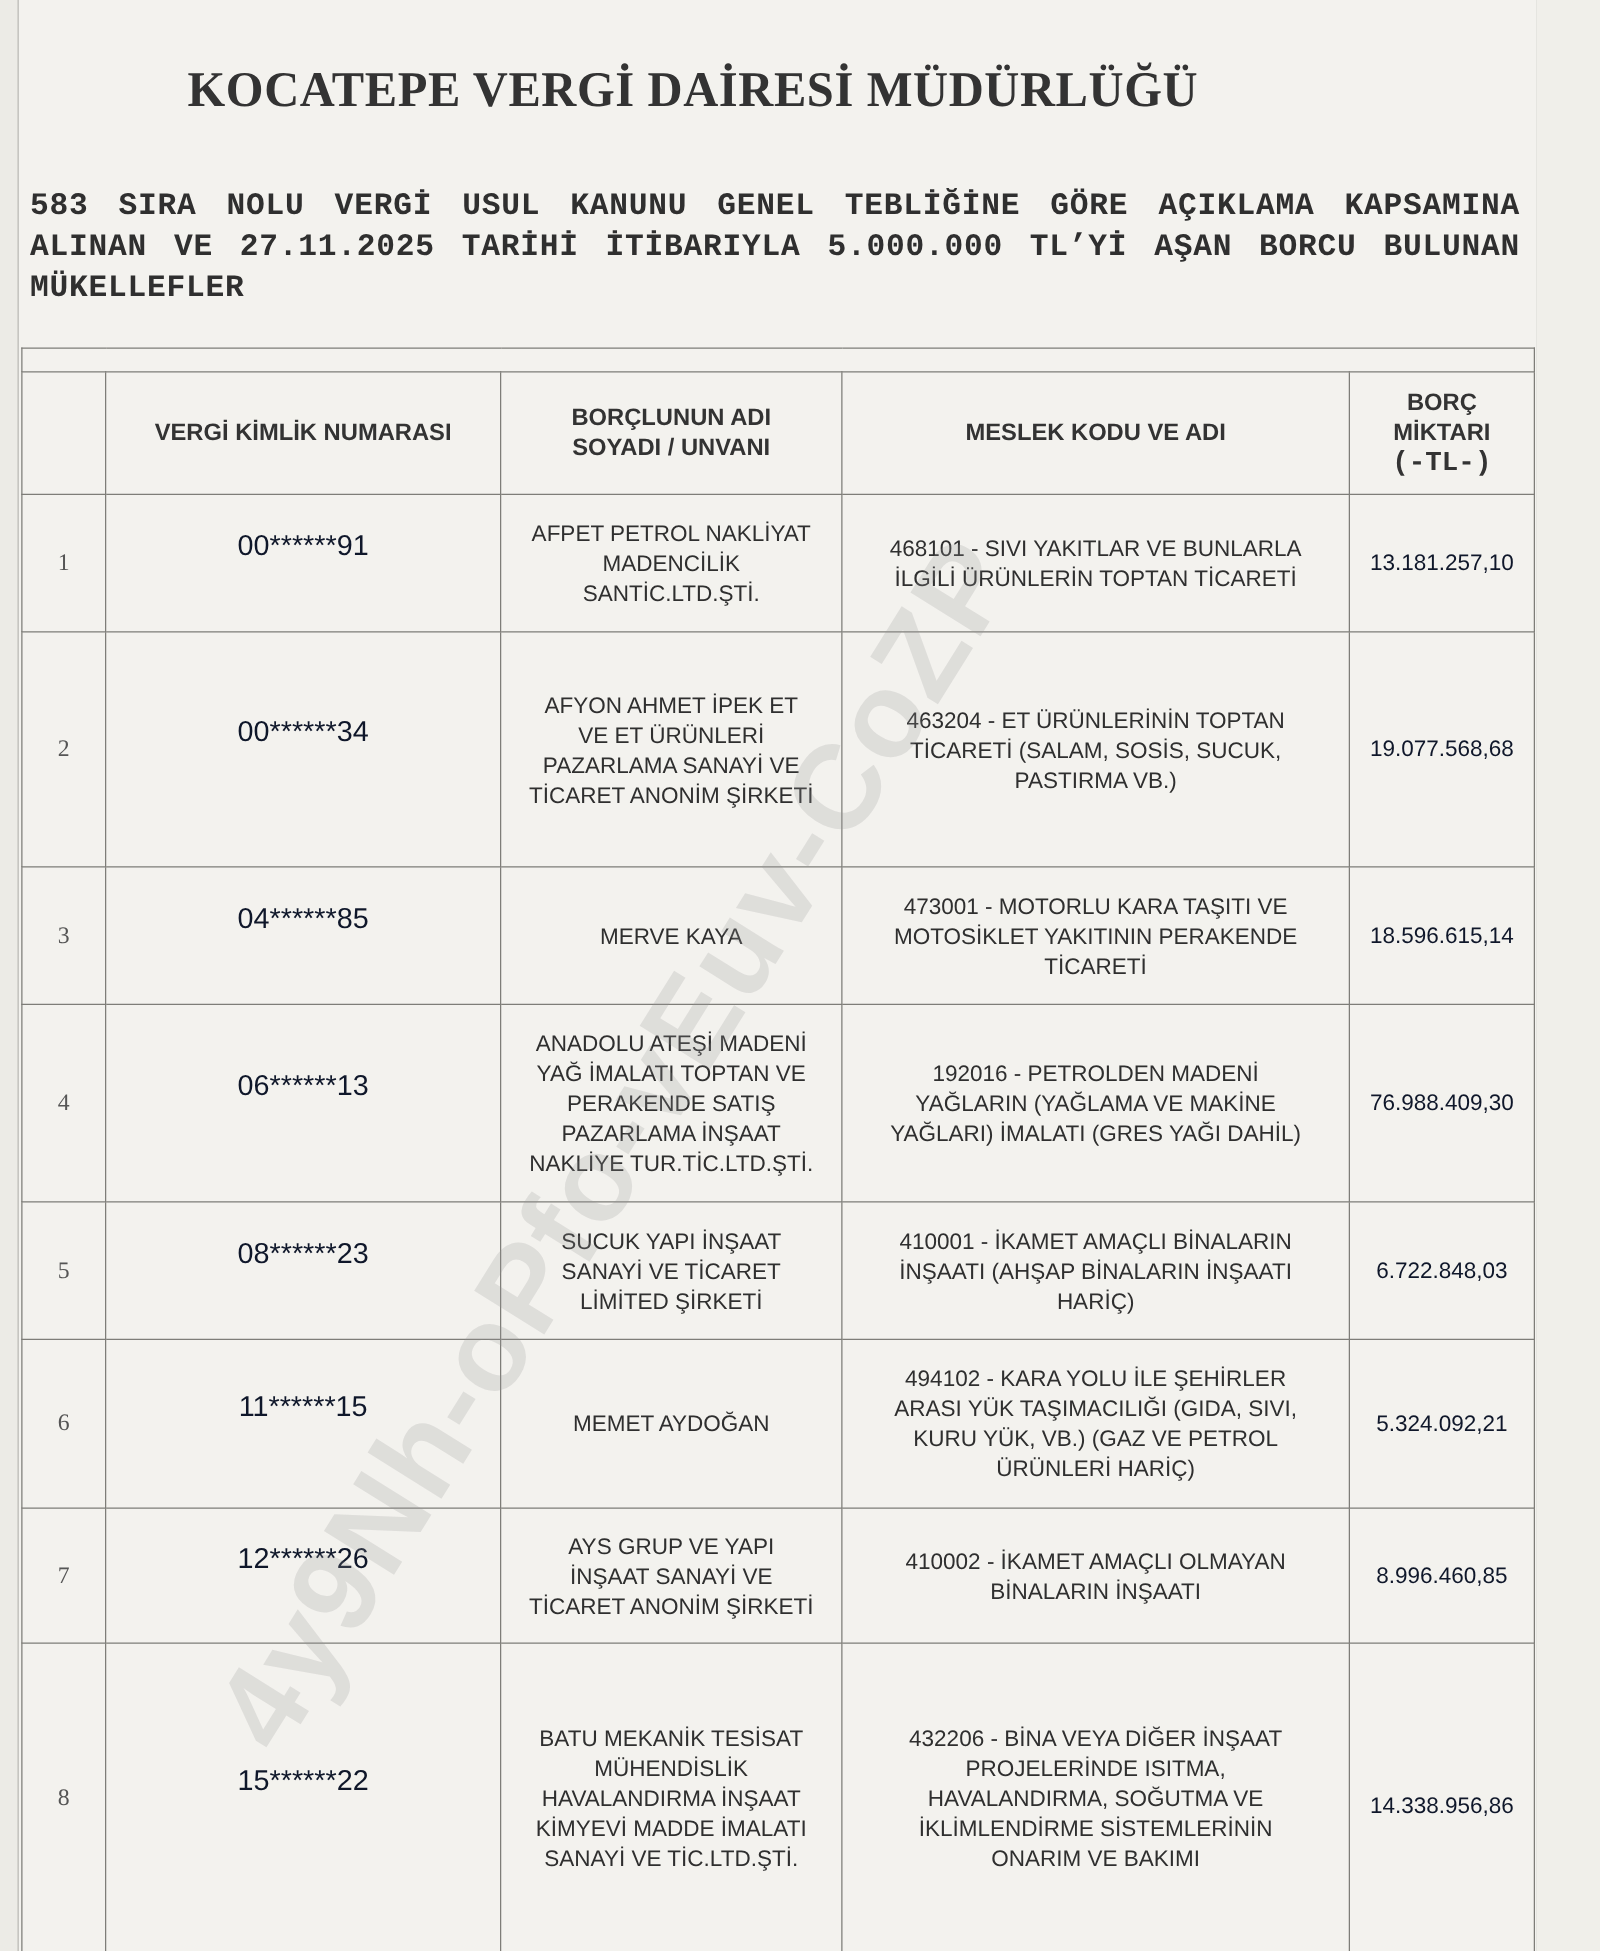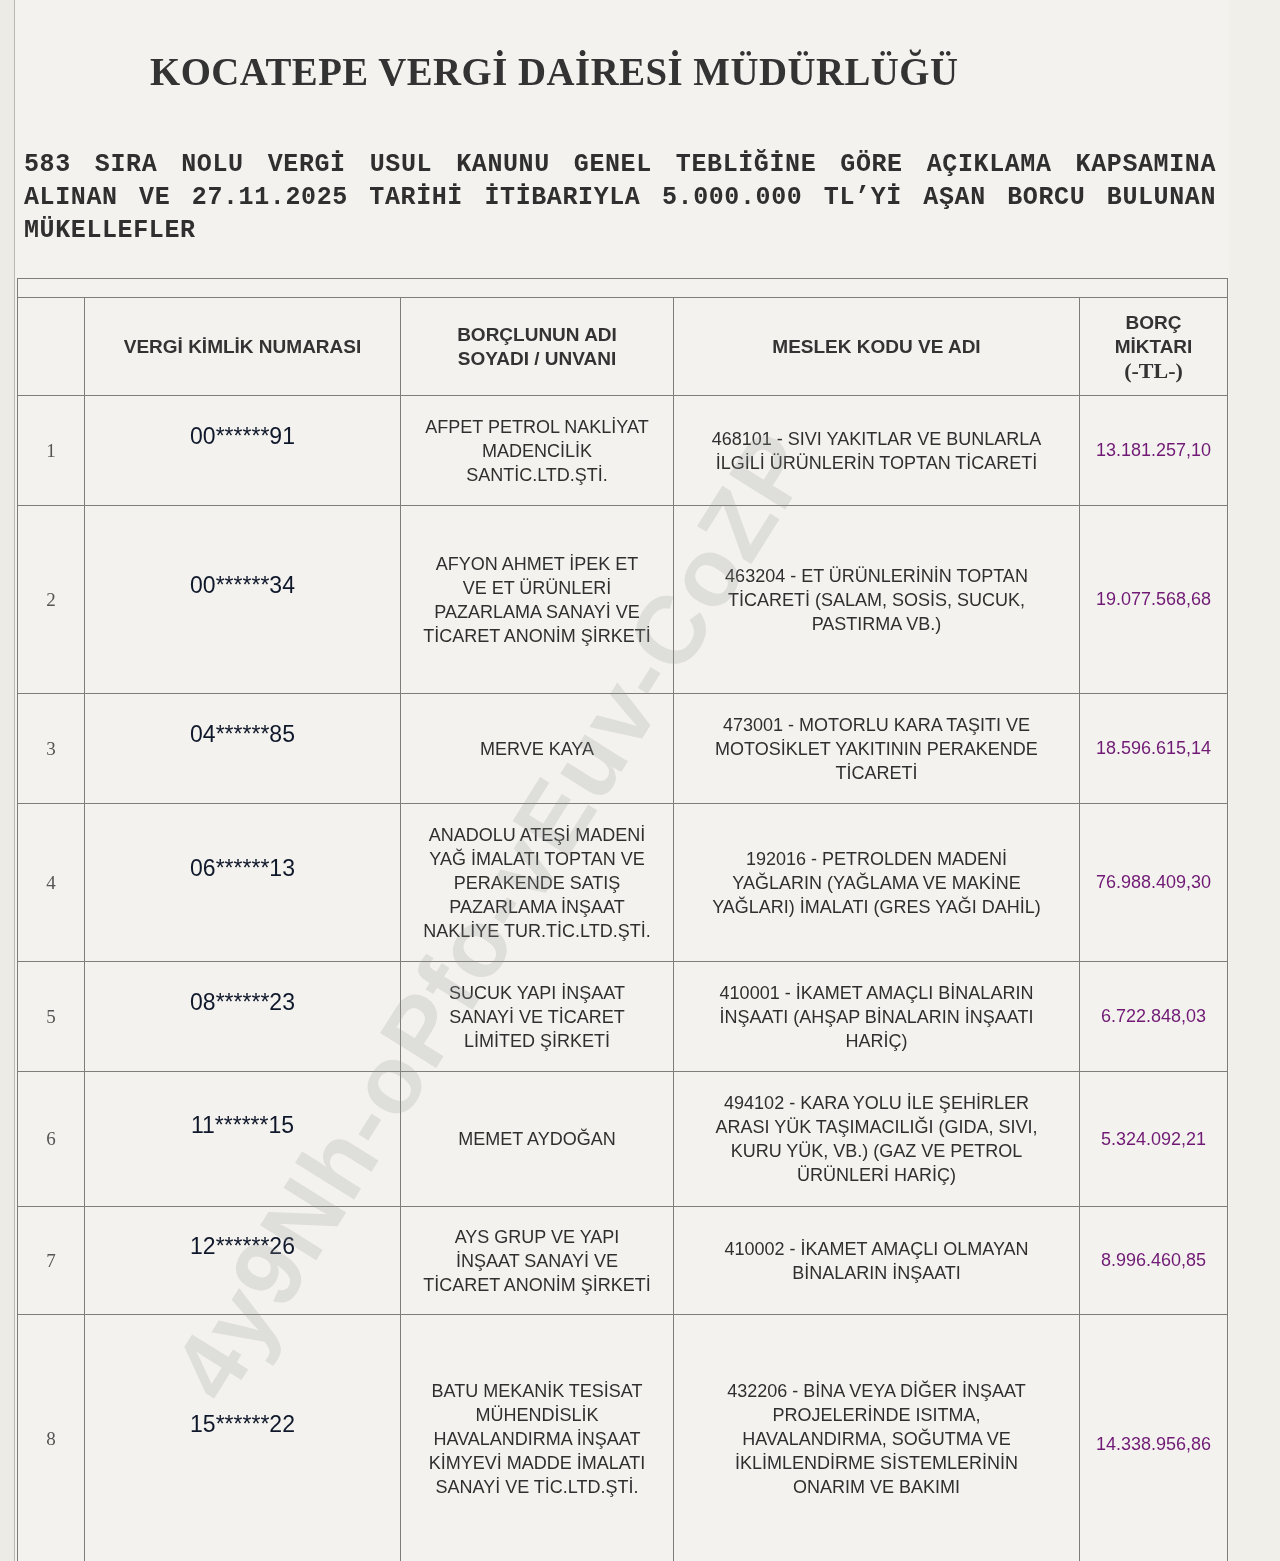--- a/index.html
+++ b/index.html
@@ -48,21 +48,21 @@
   .top-strip td { height: 18px; border-bottom: none; }
   td.no {
     font-family: "Liberation Serif", serif; font-size: 19px; color: #555;
     vertical-align: middle; padding-top: 28px;
   }
   td.vkn { font-size: 23px; color: #0f172a; vertical-align: middle; }
   td.vkn span { position: relative; top: -14px; }
   td.name, td.meslek { font-size: 18px; line-height: 24px; color: #2f2f2f; }
   td.name { vertical-align: middle; }
   td.meslek { vertical-align: top; padding-top: 6px; }
-  td.amount { font-size: 18px; vertical-align: top; color: #701a75; padding-top: 12px; }
+  td.amount { font-size: 18px; vertical-align: top; color: #0f172a; padding-top: 12px; }
   .line { display: block; white-space: nowrap; }
   .watermark {
     position: absolute; left: 70px; top: 780px;
     font-family: "Liberation Sans", sans-serif; font-weight: bold;
     font-size: 96px; color: rgba(150,150,150,0.22);
     transform: rotate(-58deg); transform-origin: left top;
     white-space: nowrap; pointer-events: none; letter-spacing: 2px;
     top: 1360px; left: 150px;
   }
 </style>
@@ -91,21 +91,21 @@
       <th></th>
       <th>VERGİ KİMLİK NUMARASI</th>
       <th>
         <span class="line">BORÇLUNUN ADI</span>
         <span class="line">SOYADI / UNVANI</span>
       </th>
       <th>MESLEK KODU VE ADI</th>
       <th>
         <span class="line">BORÇ</span>
         <span class="line">MİKTARI</span>
-        <span class="line miktar-tl" style="font-family:Liberation Serif, serif;font-size:22px">(-TL-)</span>
+        <span class="line miktar-tl" style="font-family:Liberation Mono, monospace;font-size:22px">(-TL-)</span>
       </th>
     </tr>
   </thead>
   <tbody id="rows">
       <tr style="height: 110px;">
     <td class="no">1</td>
     <td class="vkn"><span>00******91</span></td>
     <td class="name">
           <span class="line">AFPET PETROL NAKLİYAT</span>
           <span class="line">MADENCİLİK</span>

